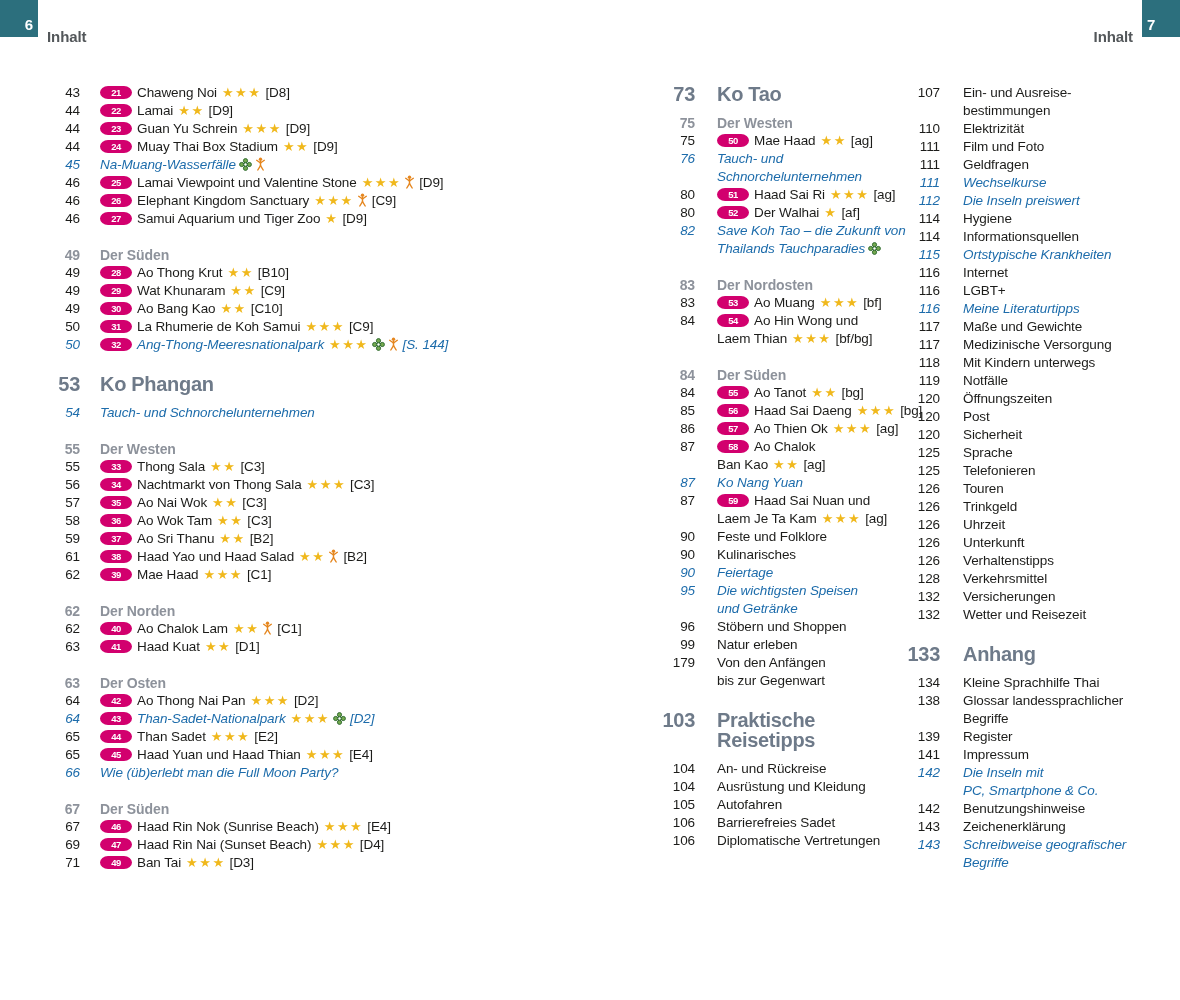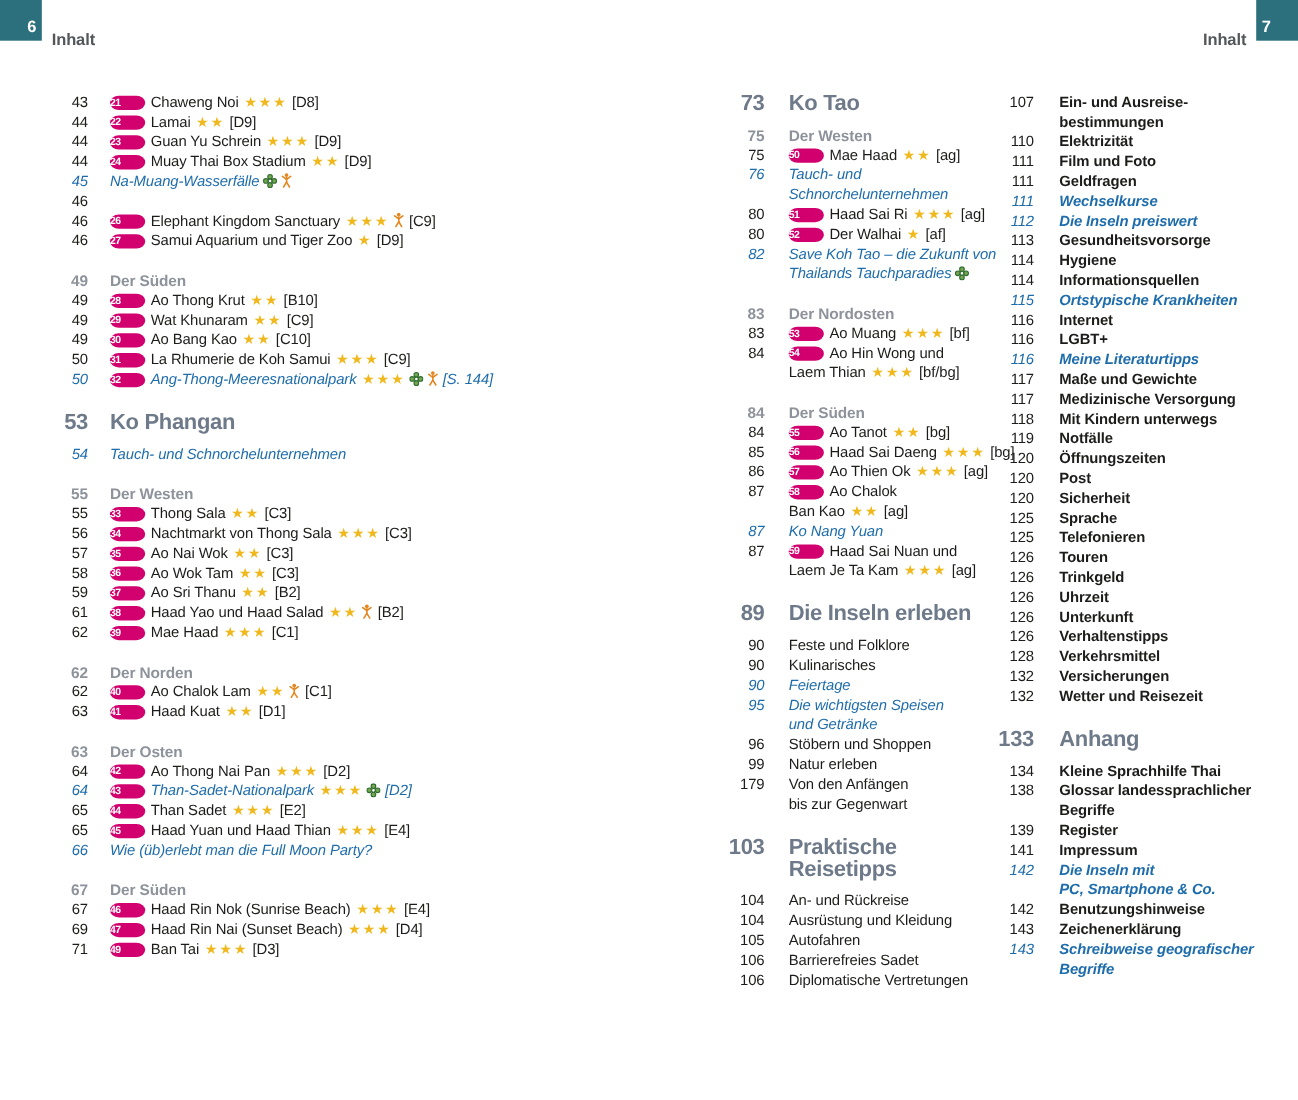--- a/index.html
+++ b/index.html
@@ -25,37 +25,37 @@
   .header-label-right{right:47px;}
   
   .col{position:absolute;top:84px;}
   .col-0{left:35px;width:605px;}
   .col-1{left:650px;width:245px;}
   .col-2{left:895px;width:285px;}
   .row{display:flex;align-items:flex-start;font-size:13.5px;line-height:18px;}
   .pagenum{width:45px;text-align:right;flex-shrink:0;}
   .content{margin-left:20px;}
   .col-1 .content{margin-left:22px;}
-  .col-2 .content{margin-left:23px;font-weight:bold;}
+  .col-2 .content{margin-left:23px;}
   .line{white-space:nowrap;height:18px;}
   
   .row.blue{color:var(--blue,#1d6cab);font-style:italic;}
   .row.section{margin-top:18px;color:var(--sectiongray,#8d929b);font-weight:bold;font-size:14px;}
   .row.chapter{
     margin-top:20px;margin-bottom:10px;
     color:var(--chaptergray,#6e7a89);font-weight:bold;font-size:20px;
     line-height:20px;letter-spacing:-0.3px;
   }
   .col .row.chapter:first-child{margin-top:0;}
   .row.chapter + .row.section{margin-top:4px;}
   
   .badge{
     display:inline-block;width:32px;height:13px;border-radius:8px/6.5px;
     background:var(--badge,#d2006e);color:#fff;
-    font-size:9.5px;font-weight:bold;font-style:normal;
+    font-size:9.5px;font-weight:bold;font-style:normal;text-align:center;
     line-height:13px;letter-spacing:-0.5px;vertical-align:1px;margin-right:5px;
   }
   
   .stars{
     color:var(--star,#f0b81c);letter-spacing:1.5px;margin-left:5px;
     font-style:normal;font-size:13px;
   }
   .ref{margin-left:4px;}
   .iconwrap{margin-left:3px;display:inline-block;vertical-align:-2px;line-height:0;}
 </style>
@@ -117,20 +117,32 @@
                   <path d="M1.7 3.3 L5.5 6"></path>
                   <path d="M9.3 3.3 L5.5 6"></path>
                   <path d="M5.5 8.6 L2.8 13"></path>
                   <path d="M5.5 8.6 L8.2 13"></path>
                 </g>
               </svg></span></div>
         </div>
       </div>
       <div class="row">
         <span class="pagenum">46</span>
+        <div class="content">
+          <div class="line"><span class="badge">25</span><span>Lamai Viewpoint und Valentine Stone</span><span class="stars">★★★</span><span class="iconwrap"><svg width="11" height="14" viewBox="0 0 11 14">
+                <circle cx="5.5" cy="2.2" r="1.7" fill="#e5861e"></circle>
+                <g stroke="#e5861e" stroke-width="1.4" stroke-linecap="round" fill="none">
+                  <path d="M5.5 4.3 L5.5 8.6"></path>
+                  <path d="M1.7 3.3 L5.5 6"></path>
+                  <path d="M9.3 3.3 L5.5 6"></path>
+                  <path d="M5.5 8.6 L2.8 13"></path>
+                  <path d="M5.5 8.6 L8.2 13"></path>
+                </g>
+              </svg></span><span class="ref">[D9]</span></div>
+        </div>
       </div>
       <div class="row">
         <span class="pagenum">46</span>
         <div class="content">
           <div class="line"><span class="badge">26</span><span>Elephant Kingdom Sanctuary</span><span class="stars">★★★</span><span class="iconwrap"><svg width="11" height="14" viewBox="0 0 11 14">
                 <circle cx="5.5" cy="2.2" r="1.7" fill="#e5861e"></circle>
                 <g stroke="#e5861e" stroke-width="1.4" stroke-linecap="round" fill="none">
                   <path d="M5.5 4.3 L5.5 8.6"></path>
                   <path d="M1.7 3.3 L5.5 6"></path>
                   <path d="M9.3 3.3 L5.5 6"></path>
@@ -453,24 +465,20 @@
           <div class="line"><span>Ko Nang Yuan</span></div>
         </div>
       </div>
       <div class="row">
         <span class="pagenum">87</span>
         <div class="content">
           <div class="line"><span class="badge">59</span><span>Haad Sai Nuan und</span></div>
           <div class="line"><span>Laem Je Ta Kam</span><span class="stars">★★★</span><span class="ref">[ag]</span></div>
         </div>
       </div>
-      <div class="row chapter">
-        <span class="pagenum">89</span>
-        <div class="content">Die Inseln erleben</div>
-      </div>
       <div class="row">
         <span class="pagenum">90</span>
         <div class="content">
           <div class="line"><span>Feste und Folklore</span></div>
         </div>
       </div>
       <div class="row">
         <span class="pagenum">90</span>
         <div class="content">
           <div class="line"><span>Kulinarisches</span></div>
@@ -572,26 +580,20 @@
       <div class="row blue">
         <span class="pagenum">111</span>
         <div class="content">
           <div class="line"><span>Wechselkurse</span></div>
         </div>
       </div>
       <div class="row blue">
         <span class="pagenum">112</span>
         <div class="content">
           <div class="line"><span>Die Inseln preiswert</span></div>
-        </div>
-      </div>
-      <div class="row">
-        <span class="pagenum">113</span>
-        <div class="content">
-          <div class="line"><span>Gesundheitsvorsorge</span></div>
         </div>
       </div>
       <div class="row">
         <span class="pagenum">114</span>
         <div class="content">
           <div class="line"><span>Hygiene</span></div>
         </div>
       </div>
       <div class="row">
         <span class="pagenum">114</span>

